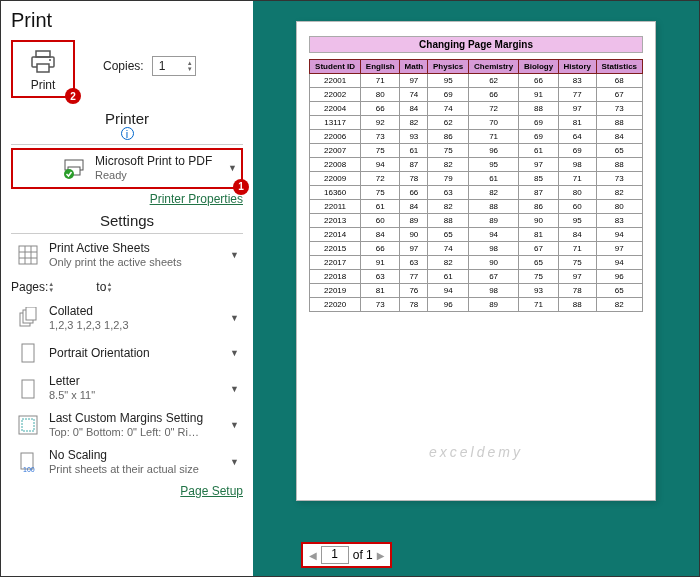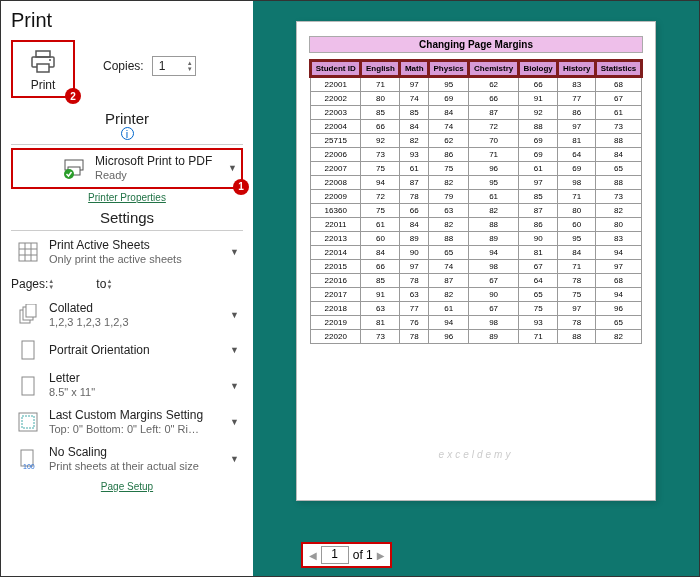--- a/index.html
+++ b/index.html
@@ -19,30 +19,30 @@
   .spin-arrows { display: flex; flex-direction: column; font-size: 6px; line-height: 6px; color: #666; }
   h2.sec { font-size: 15px; font-weight: 400; color: #222; margin: 6px 0 4px 0; display: flex; justify-content: space-between; align-items: center; flex-direction: column; }
   .info { color: #0066cc; font-size: 11px; border: 1px solid #0066cc; border-radius: 50%; width: 13px; height: 13px; display: inline-flex; align-items: center; justify-content: center; }
   hr { border: none; border-top: 1px solid #ccc; margin: 3px 0; }
   .opt { display: flex; align-items: center; gap: 8px; padding: 4px 4px; position: relative; background: #fff; cursor: pointer; }
   .opt .txt { flex: 1; line-height: 1.25; }
   .opt .sub { color: #666; font-size: 11px; }
   .opt .arr { color: #555; font-size: 9px; }
   .opt.highlight { border: 2px solid #c00; padding-left: 48px; }
   .icon-box { width: 26px; height: 26px; display: flex; align-items: center; justify-content: center; flex-shrink: 0; }
-  .link { color: #217346; font-size: 10px; text-align: center; margin: 3px 0; cursor: pointer; text-decoration: underline; }
+  .link { color: #217346; font-size: 12px; text-align: right; margin: 3px 0; cursor: pointer; text-decoration: underline; }
   .pages-row { display: flex; align-items: center; gap: 0; margin: 6px 0; font-size: 12px; }
   .pages-row .spin { width: 48px; }
   
   .page { background: #fff; border: 1px solid #bbb; box-shadow: 2px 2px 6px rgba(0,0,0,0.15); width: 360px; height: 480px; margin: 0 auto; padding: 14px 12px; position: relative; }
   .ptitle { background: #eebfea; border: 1px solid #aaa; font-size: 10px; font-weight: bold; text-align: center; padding: 2px 0; margin-bottom: 6px; }
   .tbl { width: 100%; border-collapse: collapse; font-size: 8px; }
-  .tbl th { background: #d79bd7; border: 3px solid #7f1d1d; padding: 2px 3px; font-weight: bold; }
+  .tbl th { background: #d79bd7; border: 1px solid #7f1d1d; padding: 2px 3px; font-weight: bold; }
   .tbl td { border: 1px solid #999; padding: 2px 3px; text-align: center; }
-  .watermark { position: absolute; left: 50%; bottom: 40px; transform: translateX(-50%); color: #ccc; font-size: 10px; font-style: italic; letter-spacing: 3px; }
+  .watermark { position: absolute; left: 50%; bottom: 40px; transform: translateX(-50%); color: #ccc; font-size: 14px; font-style: italic; letter-spacing: 3px; }
   .pager { position: absolute; left: 300px; bottom: 8px; display: flex; align-items: center; gap: 4px; border: 2px solid #c00; padding: 2px 6px; background: #fff; font-size: 12px; }
   .pager .pnum { width: 28px; height: 18px; border: 1px solid #999; text-align: center; background: #fff; }
   .pager .parr { color: #999; font-size: 10px; cursor: pointer; }
 </style>
 </head>
 <body>
 
 <div class="left">
   <h1 class="title">Print</h1>
 
@@ -218,41 +218,31 @@
             <td>22002</td>
             <td>80</td>
             <td>74</td>
             <td>69</td>
             <td>66</td>
             <td>91</td>
             <td>77</td>
             <td>67</td>
           </tr>
           <tr>
-            <td>22003</td>
-            <td>85</td>
-            <td>85</td>
-            <td>84</td>
-            <td>87</td>
-            <td>92</td>
-            <td>86</td>
-            <td>61</td>
-          </tr>
-          <tr>
             <td>22004</td>
             <td>66</td>
             <td>84</td>
             <td>74</td>
             <td>72</td>
             <td>88</td>
             <td>97</td>
             <td>73</td>
           </tr>
           <tr>
-            <td>25715</td>
+            <td>13117</td>
             <td>92</td>
             <td>82</td>
             <td>62</td>
             <td>70</td>
             <td>69</td>
             <td>81</td>
             <td>88</td>
           </tr>
           <tr>
             <td>22006</td>
@@ -336,30 +326,20 @@
           </tr>
           <tr>
             <td>22015</td>
             <td>66</td>
             <td>97</td>
             <td>74</td>
             <td>98</td>
             <td>67</td>
             <td>71</td>
             <td>97</td>
-          </tr>
-          <tr>
-            <td>22016</td>
-            <td>85</td>
-            <td>78</td>
-            <td>87</td>
-            <td>67</td>
-            <td>64</td>
-            <td>78</td>
-            <td>68</td>
           </tr>
           <tr>
             <td>22017</td>
             <td>91</td>
             <td>63</td>
             <td>82</td>
             <td>90</td>
             <td>65</td>
             <td>75</td>
             <td>94</td>

